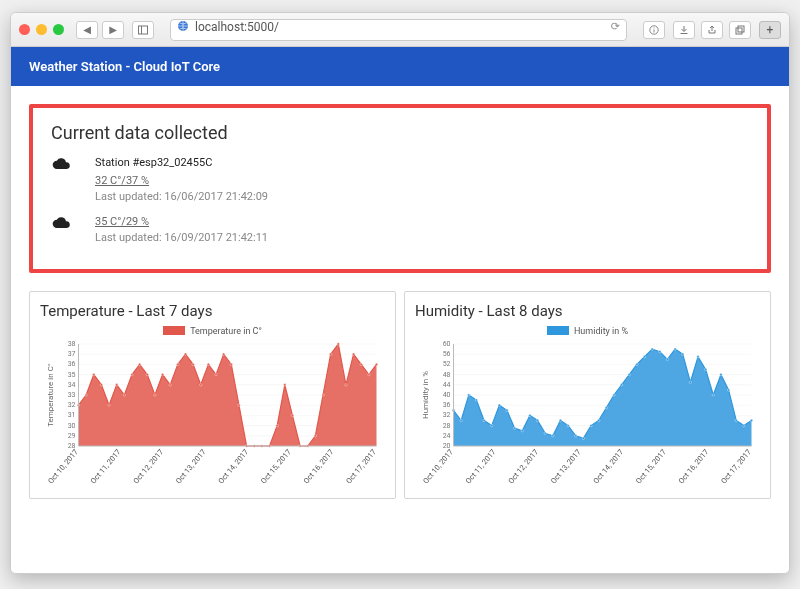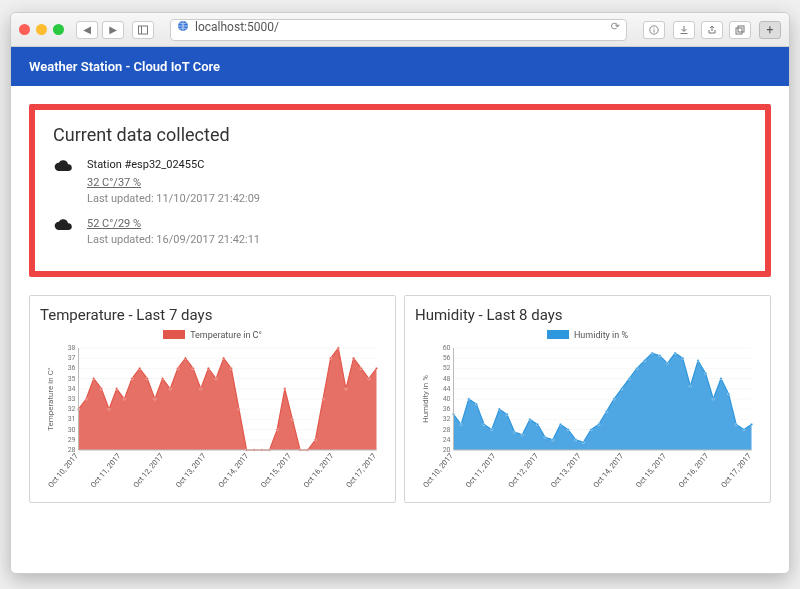--- a/index.html
+++ b/index.html
@@ -81,36 +81,36 @@
     background:#1f56c2;
     color:#fff;
     font-weight:600;
     font-size:13px;
     padding:12px 18px;
   }
   .content {
     padding:18px;
   }
   .card {
-    border:6px solid #ef4444;
+    border:4px solid #ef4444;
     border-radius:2px;
     padding:14px 18px;
     background:#fff;
     margin-bottom:18px;
   }
   .card h2 {
     font-size:18px;
     font-weight:400;
     color:#333;
     margin-bottom:12px;
   }
   .station-row {
     display:flex;
     align-items:flex-start;
-    gap:14px;
+    gap:24px;
     margin-bottom:8px;
   }
   .station-row svg { flex-shrink:0; margin-top:2px; }
   .station-info { font-size:11px; line-height:1.5; }
   .station-info .name { color:#222; font-size:11px; margin-bottom:1px;}
   .station-info .reading { color:#666;text-decoration:underline; }
   .station-info .updated { color:#888; }
 
   .charts {
     display:flex;
@@ -214,30 +214,30 @@
       <div class="card">
         <h2>Current data collected</h2>
 
         <div class="station-row">
           <svg width="20" height="14" viewBox="0 0 24 16">
             <path d="M7 14 a5 5 0 0 1 0-10 a6 6 0 0 1 11 2 a4 4 0 0 1 1 8 z" fill="#222"></path>
           </svg>
           <div class="station-info">
             <div class="name">Station #esp32_02455C</div>
             <div class="reading">32 C°/37 %</div>
-            <div class="updated">Last updated: 11/10/2017 21:42:09</div>
+            <div class="updated">Last updated: 16/06/2017 21:42:09</div>
           </div>
         </div>
 
         <div class="station-row">
           <svg width="20" height="14" viewBox="0 0 24 16">
             <path d="M7 14 a5 5 0 0 1 0-10 a6 6 0 0 1 11 2 a4 4 0 0 1 1 8 z" fill="#222"></path>
           </svg>
           <div class="station-info">
-            <div class="reading">52 C°/29 %</div>
+            <div class="reading">35 C°/29 %</div>
             <div class="updated">Last updated: 16/09/2017 21:42:11</div>
           </div>
         </div>
       </div>
 
       <div class="charts">
         <div class="chart-card">
           <h3>Temperature - Last 7 days</h3>
           <div class="legend">
             <span class="swatch" style="background:#e2574b"></span>

